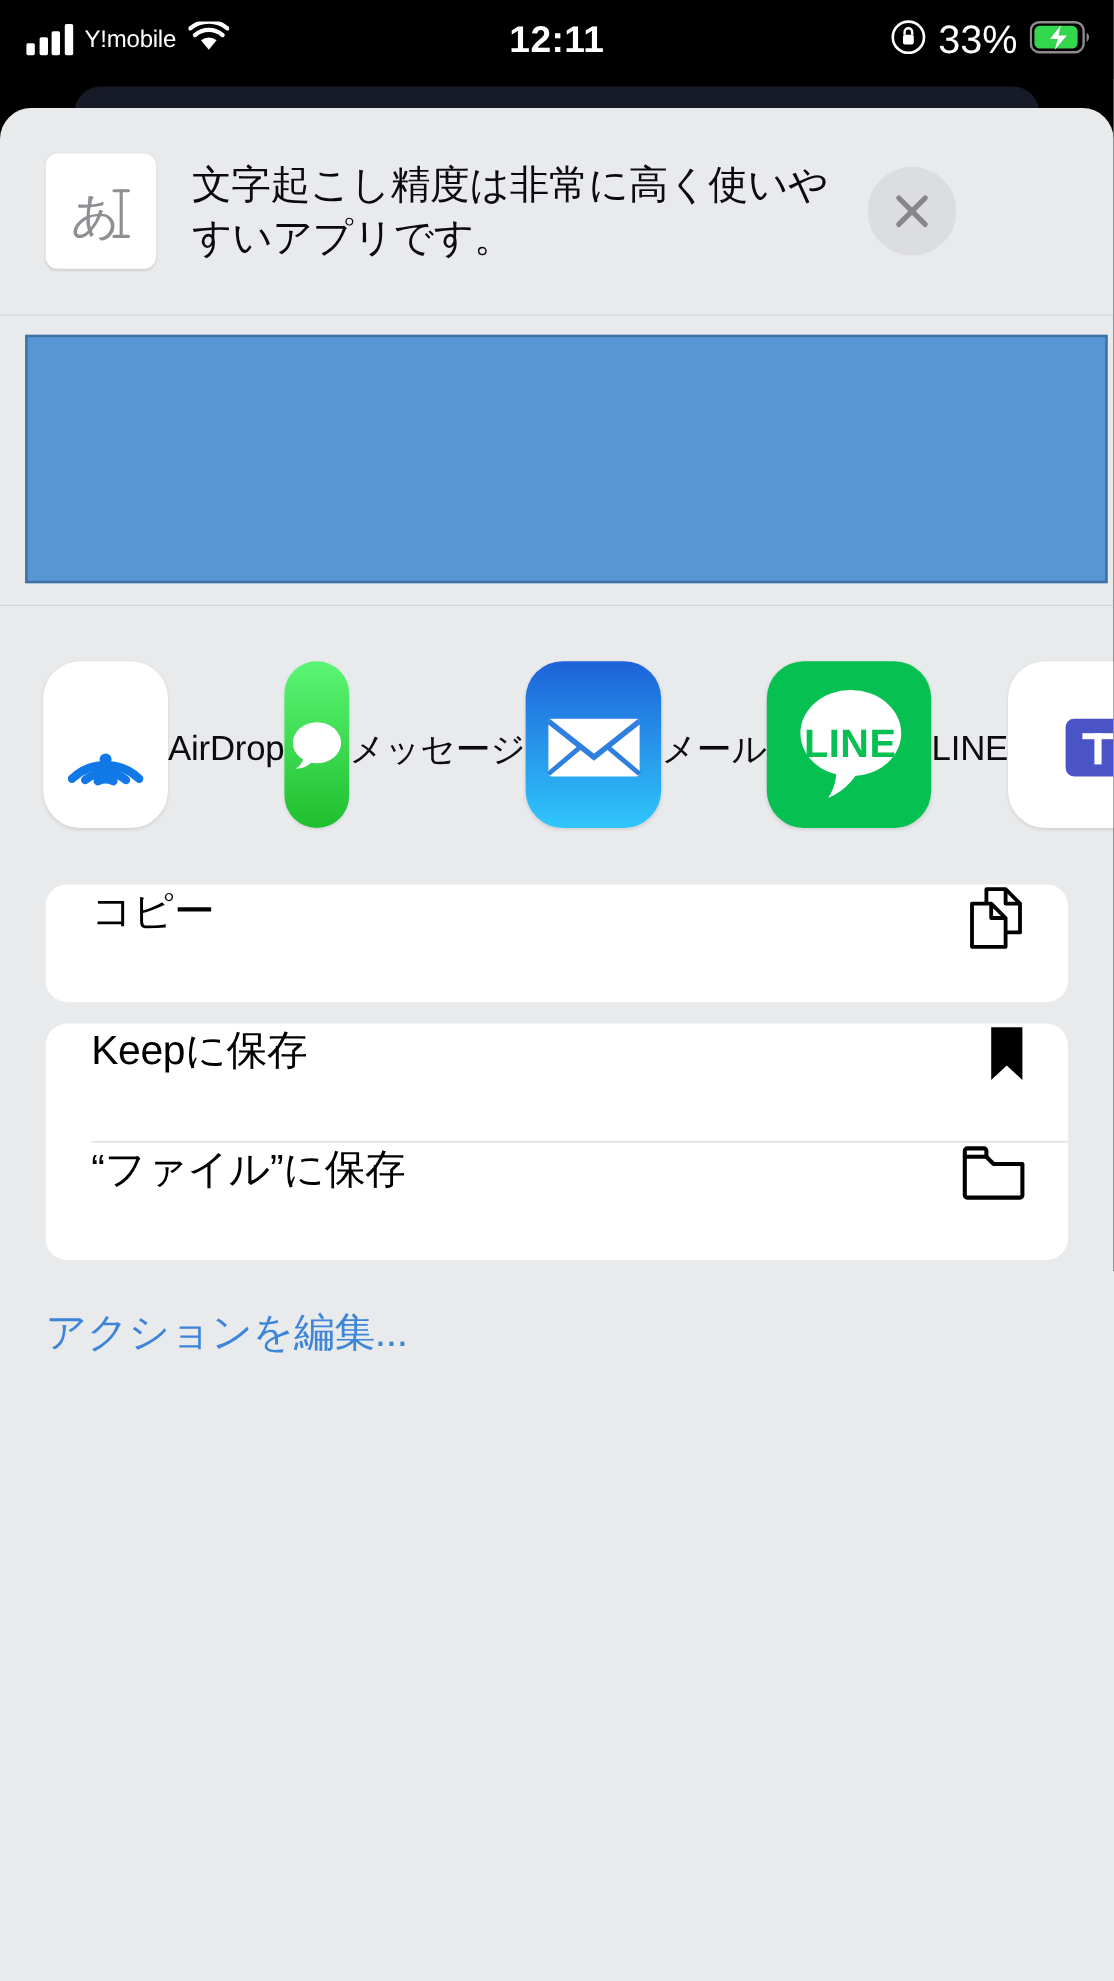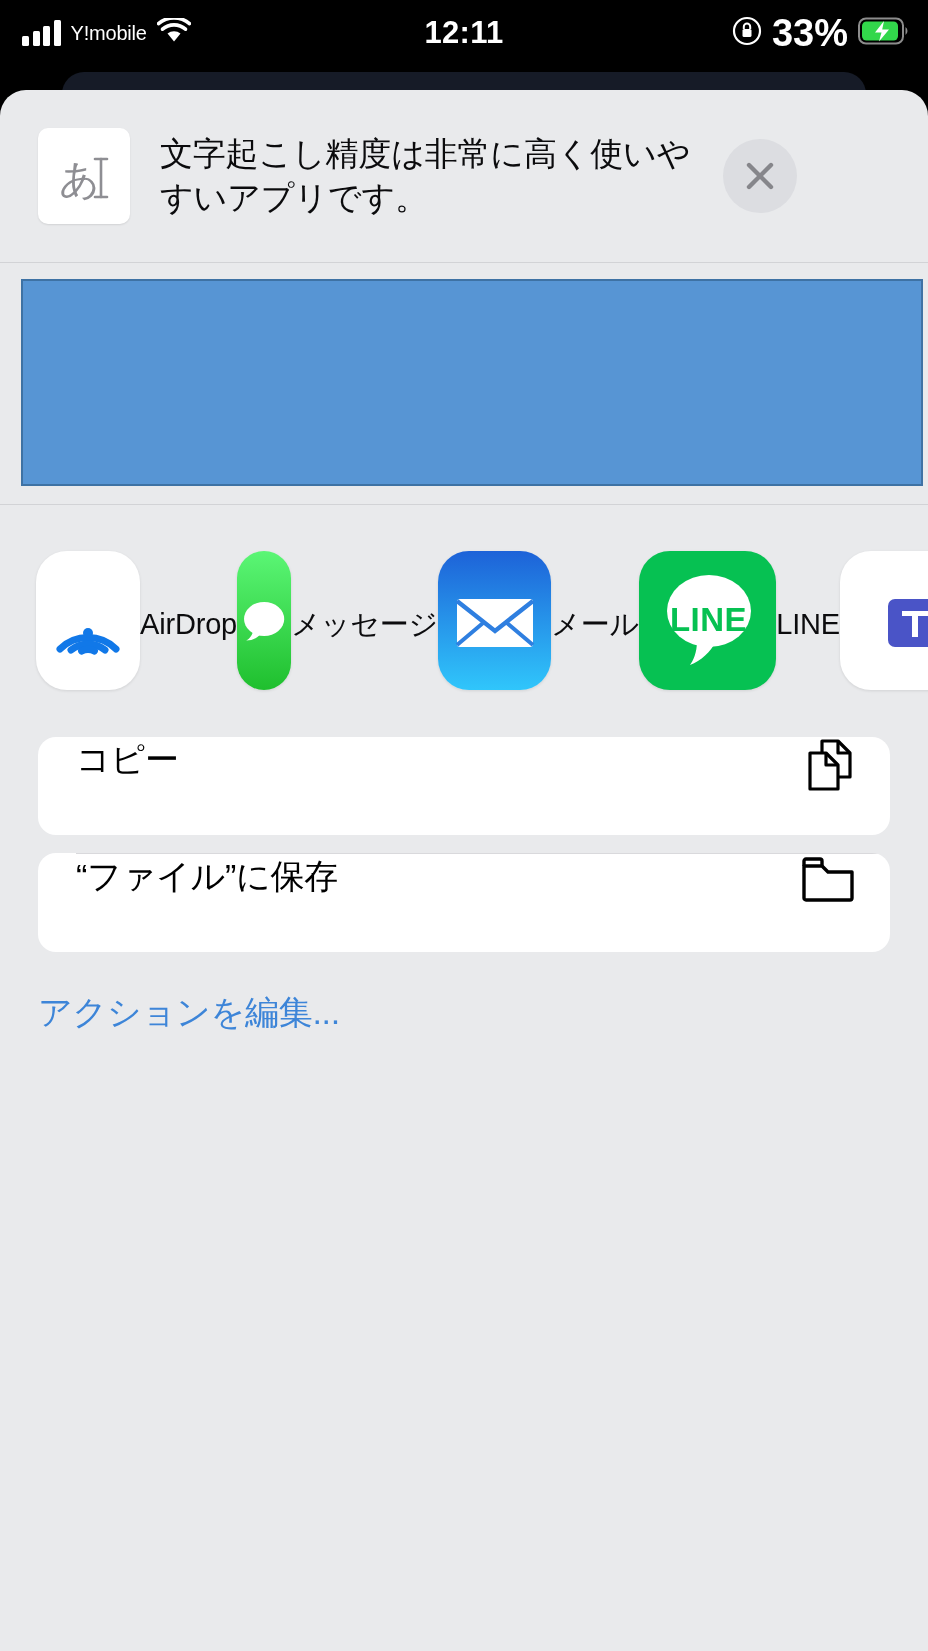--- a/index.html
+++ b/index.html
@@ -16,21 +16,21 @@
   .statusbar{
     position:absolute;top:0;left:0;width:928px;height:66px;
     background:#000;color:#fff;
     display:flex;align-items:center;
   }
   .sb-left{position:absolute;left:22px;top:0;height:66px;display:flex;align-items:center;gap:10px;}
   .sb-center{position:absolute;left:0;top:0;width:928px;height:66px;display:flex;align-items:center;justify-content:center;}
   .sb-right{position:absolute;right:18px;top:0;height:66px;display:flex;align-items:center;gap:10px;}
   .sb-time{font-size:31px;font-weight:600;letter-spacing:0.3px;}
   .carrier{font-size:20px;font-weight:500;letter-spacing:-0.2px;}
-  .batt-pct{font-size:38px;font-weight:700;}
+  .batt-pct{font-size:33px;font-weight:400;}
   .signal{display:flex;align-items:flex-end;gap:3.5px;height:26px;}
   .signal i{display:block;width:7px;background:#fff;border-radius:1.5px;}
   .signal i:nth-child(1){height:10px}
   .signal i:nth-child(2){height:15px}
   .signal i:nth-child(3){height:20px}
   .signal i:nth-child(4){height:26px}
 
   
   .bg-app{
     position:absolute;left:62px;top:72px;width:804px;height:60px;
@@ -289,20 +289,28 @@
           <path d="M6 16 h16 l12 12 v24 h-28 Z" stroke="#000" stroke-width="3.2" fill="#fff" stroke-linejoin="round"></path>
           <path d="M22 16 v12 h12" stroke="#000" stroke-width="3.2" fill="none" stroke-linejoin="round"></path>
         </svg>
       </span>
     </div>
   </div>
 
   <div class="spacer" style="height:18px"></div>
 
   <div class="list-card">
+    <div class="row">
+      <span class="row-label">Keepに保存</span>
+      <span class="row-icon">
+        <svg width="34" height="50" viewBox="0 0 34 50">
+          <path d="M4 3 h26 v44 l-13 -12 l-13 12 Z" fill="#000"></path>
+        </svg>
+      </span>
+    </div>
     <div class="row-sep"></div>
     <div class="row">
       <span class="row-label">“ファイル”に保存</span>
       <span class="row-icon">
         <svg width="56" height="48" viewBox="0 0 56 48">
           <path d="M4 12 h18 l6 6 h24 v26 a2 2 0 0 1 -2 2 h-44 a2 2 0 0 1 -2 -2 Z" stroke="#000" stroke-width="3.4" fill="none" stroke-linejoin="round"></path>
           <path d="M4 12 v-5 a2 2 0 0 1 2 -2 h14 a2 2 0 0 1 2 2 v5" stroke="#000" stroke-width="3.4" fill="none" stroke-linejoin="round"></path>
         </svg>
       </span>
     </div>

